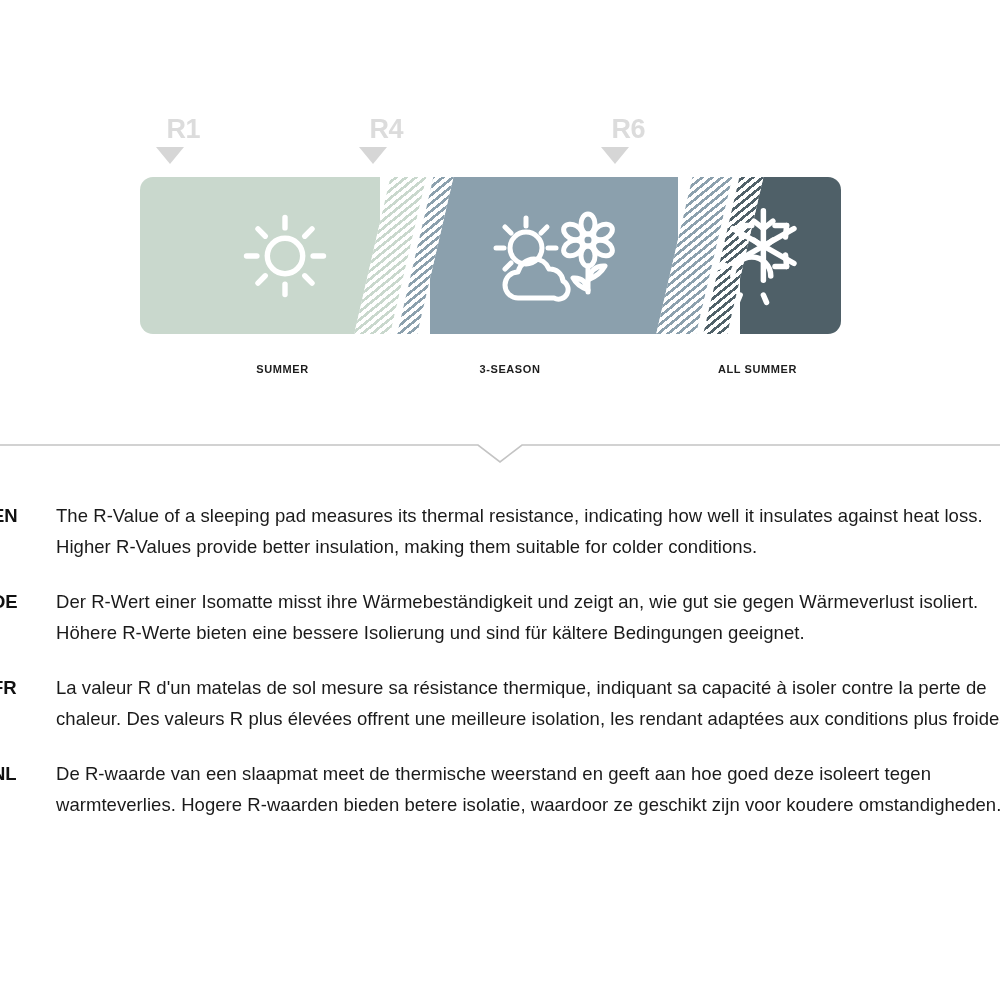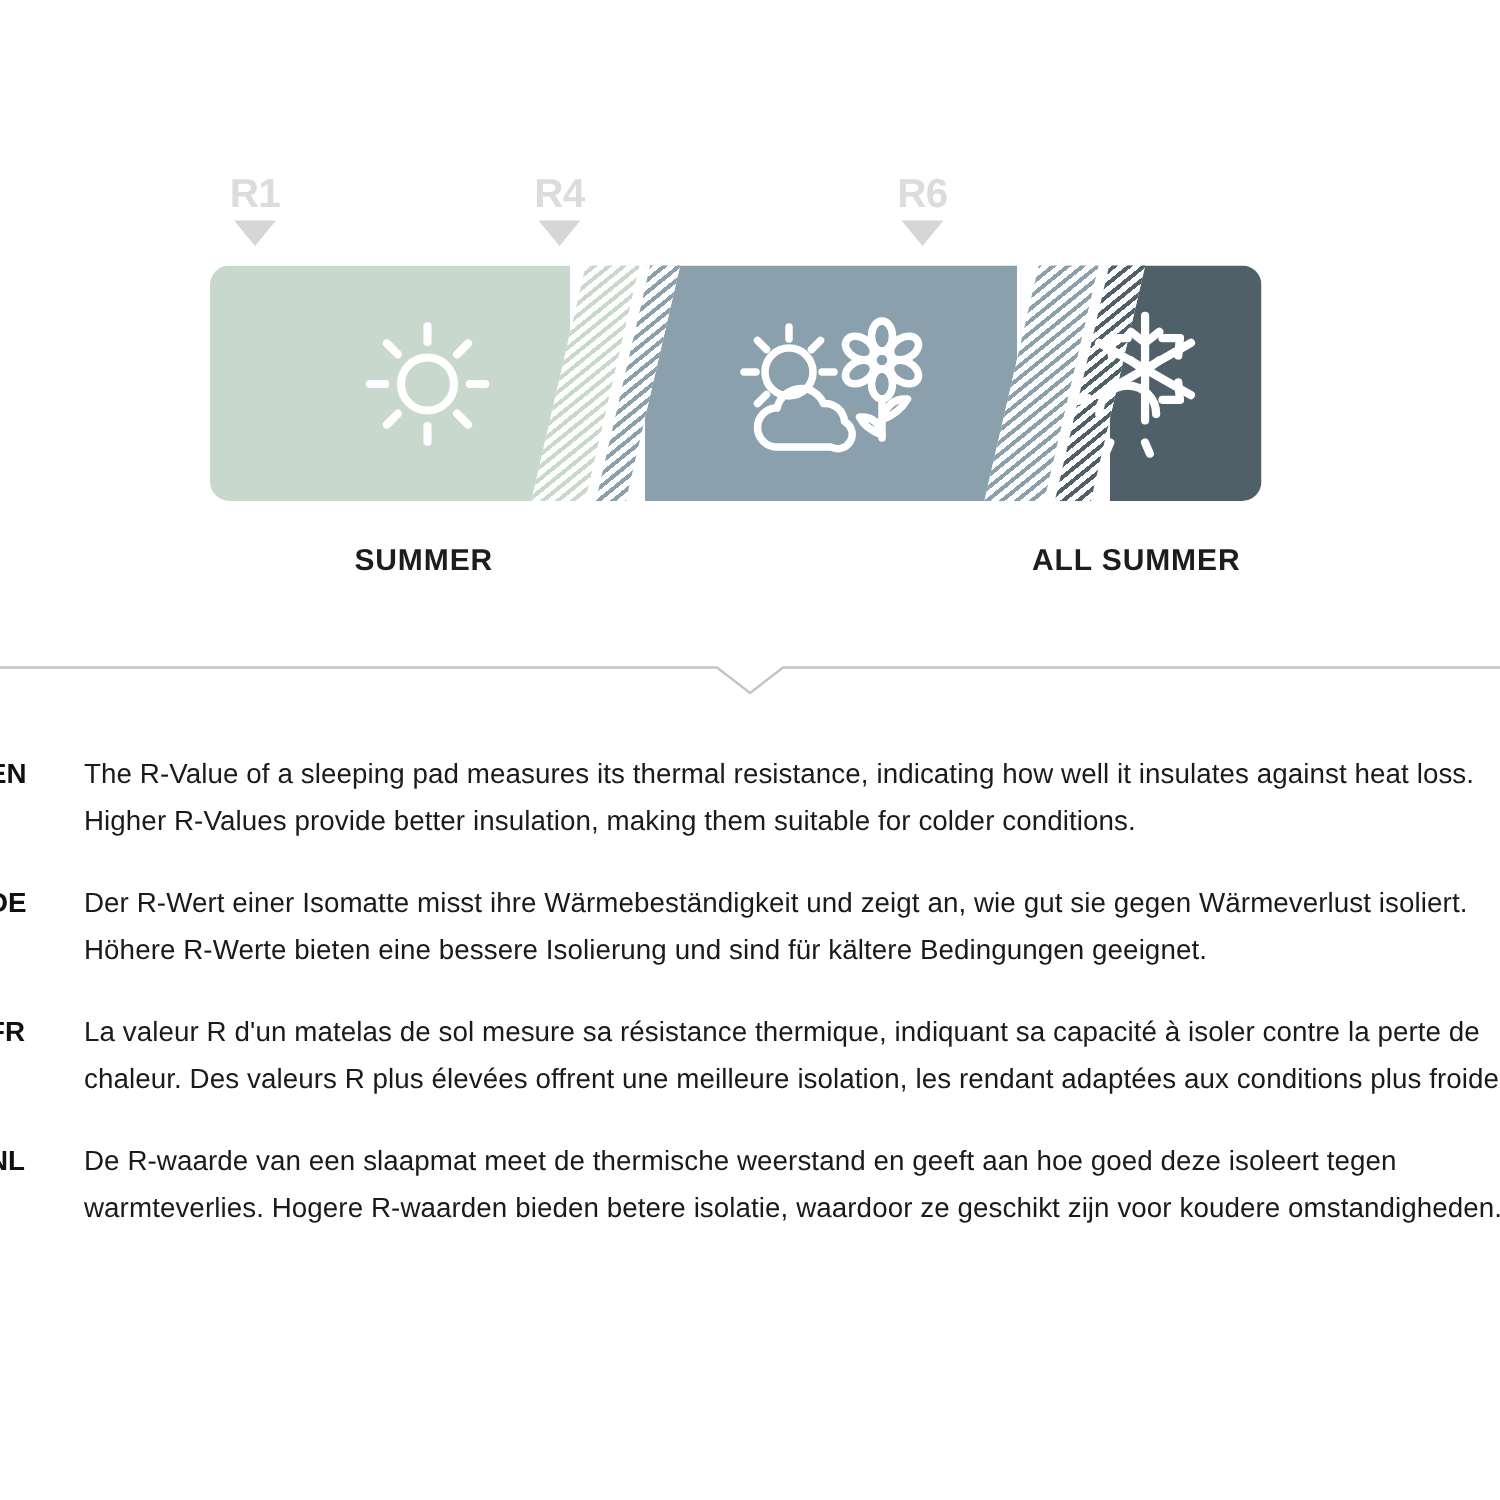--- a/index.html
+++ b/index.html
@@ -30,20 +30,21 @@
     width: 60px;
     text-align: center;
     top: 114px;
   }
   .marker-label {
     font-size: 27px;
     font-weight: 700;
     color: #dcdcdc;
     line-height: 30px;
     letter-spacing: -0.5px;
+    text-align: right;
   }
   .marker-arrow {
     width: 0;
     height: 0;
     margin: 3px auto 0 auto;
     border-left: 14px solid transparent;
     border-right: 14px solid transparent;
     border-top: 17px solid #d6d6d6;
   }
 
@@ -118,21 +119,21 @@
     pointer-events: none;
   }
   #icon-summer    { left: 140px; width: 290px; }
   #icon-3season   { left: 430px; width: 240px; }
   #icon-allseason { left: 670px; width: 171px; }
 
   .tier-label {
     position: absolute;
     top: 363px;
     text-align: center;
-    font-size: 20px;
+    font-size: 11px;
     font-weight: 700;
     letter-spacing: 0.6px;
     color: #1d1d1d;
   }
   #label-summer    { left: 160px; width: 245px; }
   #label-3season   { left: 390px; width: 240px; }
   #label-allseason { left: 660px; width: 195px; }
 
   
   #divider {
@@ -263,20 +264,21 @@
       <line x1="40" y1="26" x2="41" y2="37"></line>
       <line x1="40" y1="26" x2="51" y2="26"></line>
       <line x1="84" y1="26" x2="83" y2="37"></line>
       <line x1="84" y1="26" x2="73" y2="26"></line>
       <line x1="84" y1="65" x2="83" y2="54"></line>
       <line x1="84" y1="65" x2="73" y2="65"></line>
     </svg>
   </div>
 
   <div class="tier-label" id="label-summer">SUMMER</div>
+  <div class="tier-label" id="label-3season">3-SEASON</div>
   <div class="tier-label" id="label-allseason">ALL SUMMER</div>
 </div>
 
 <div id="divider">
   <svg width="1000" height="40" viewBox="0 0 1000 40" fill="none">
     <path d="M0 17 L478 17 L500 34 L522 17 L1000 17" stroke="#c4c4c4" stroke-width="1.6"></path>
   </svg>
 </div>
 
 <div id="descriptions">

